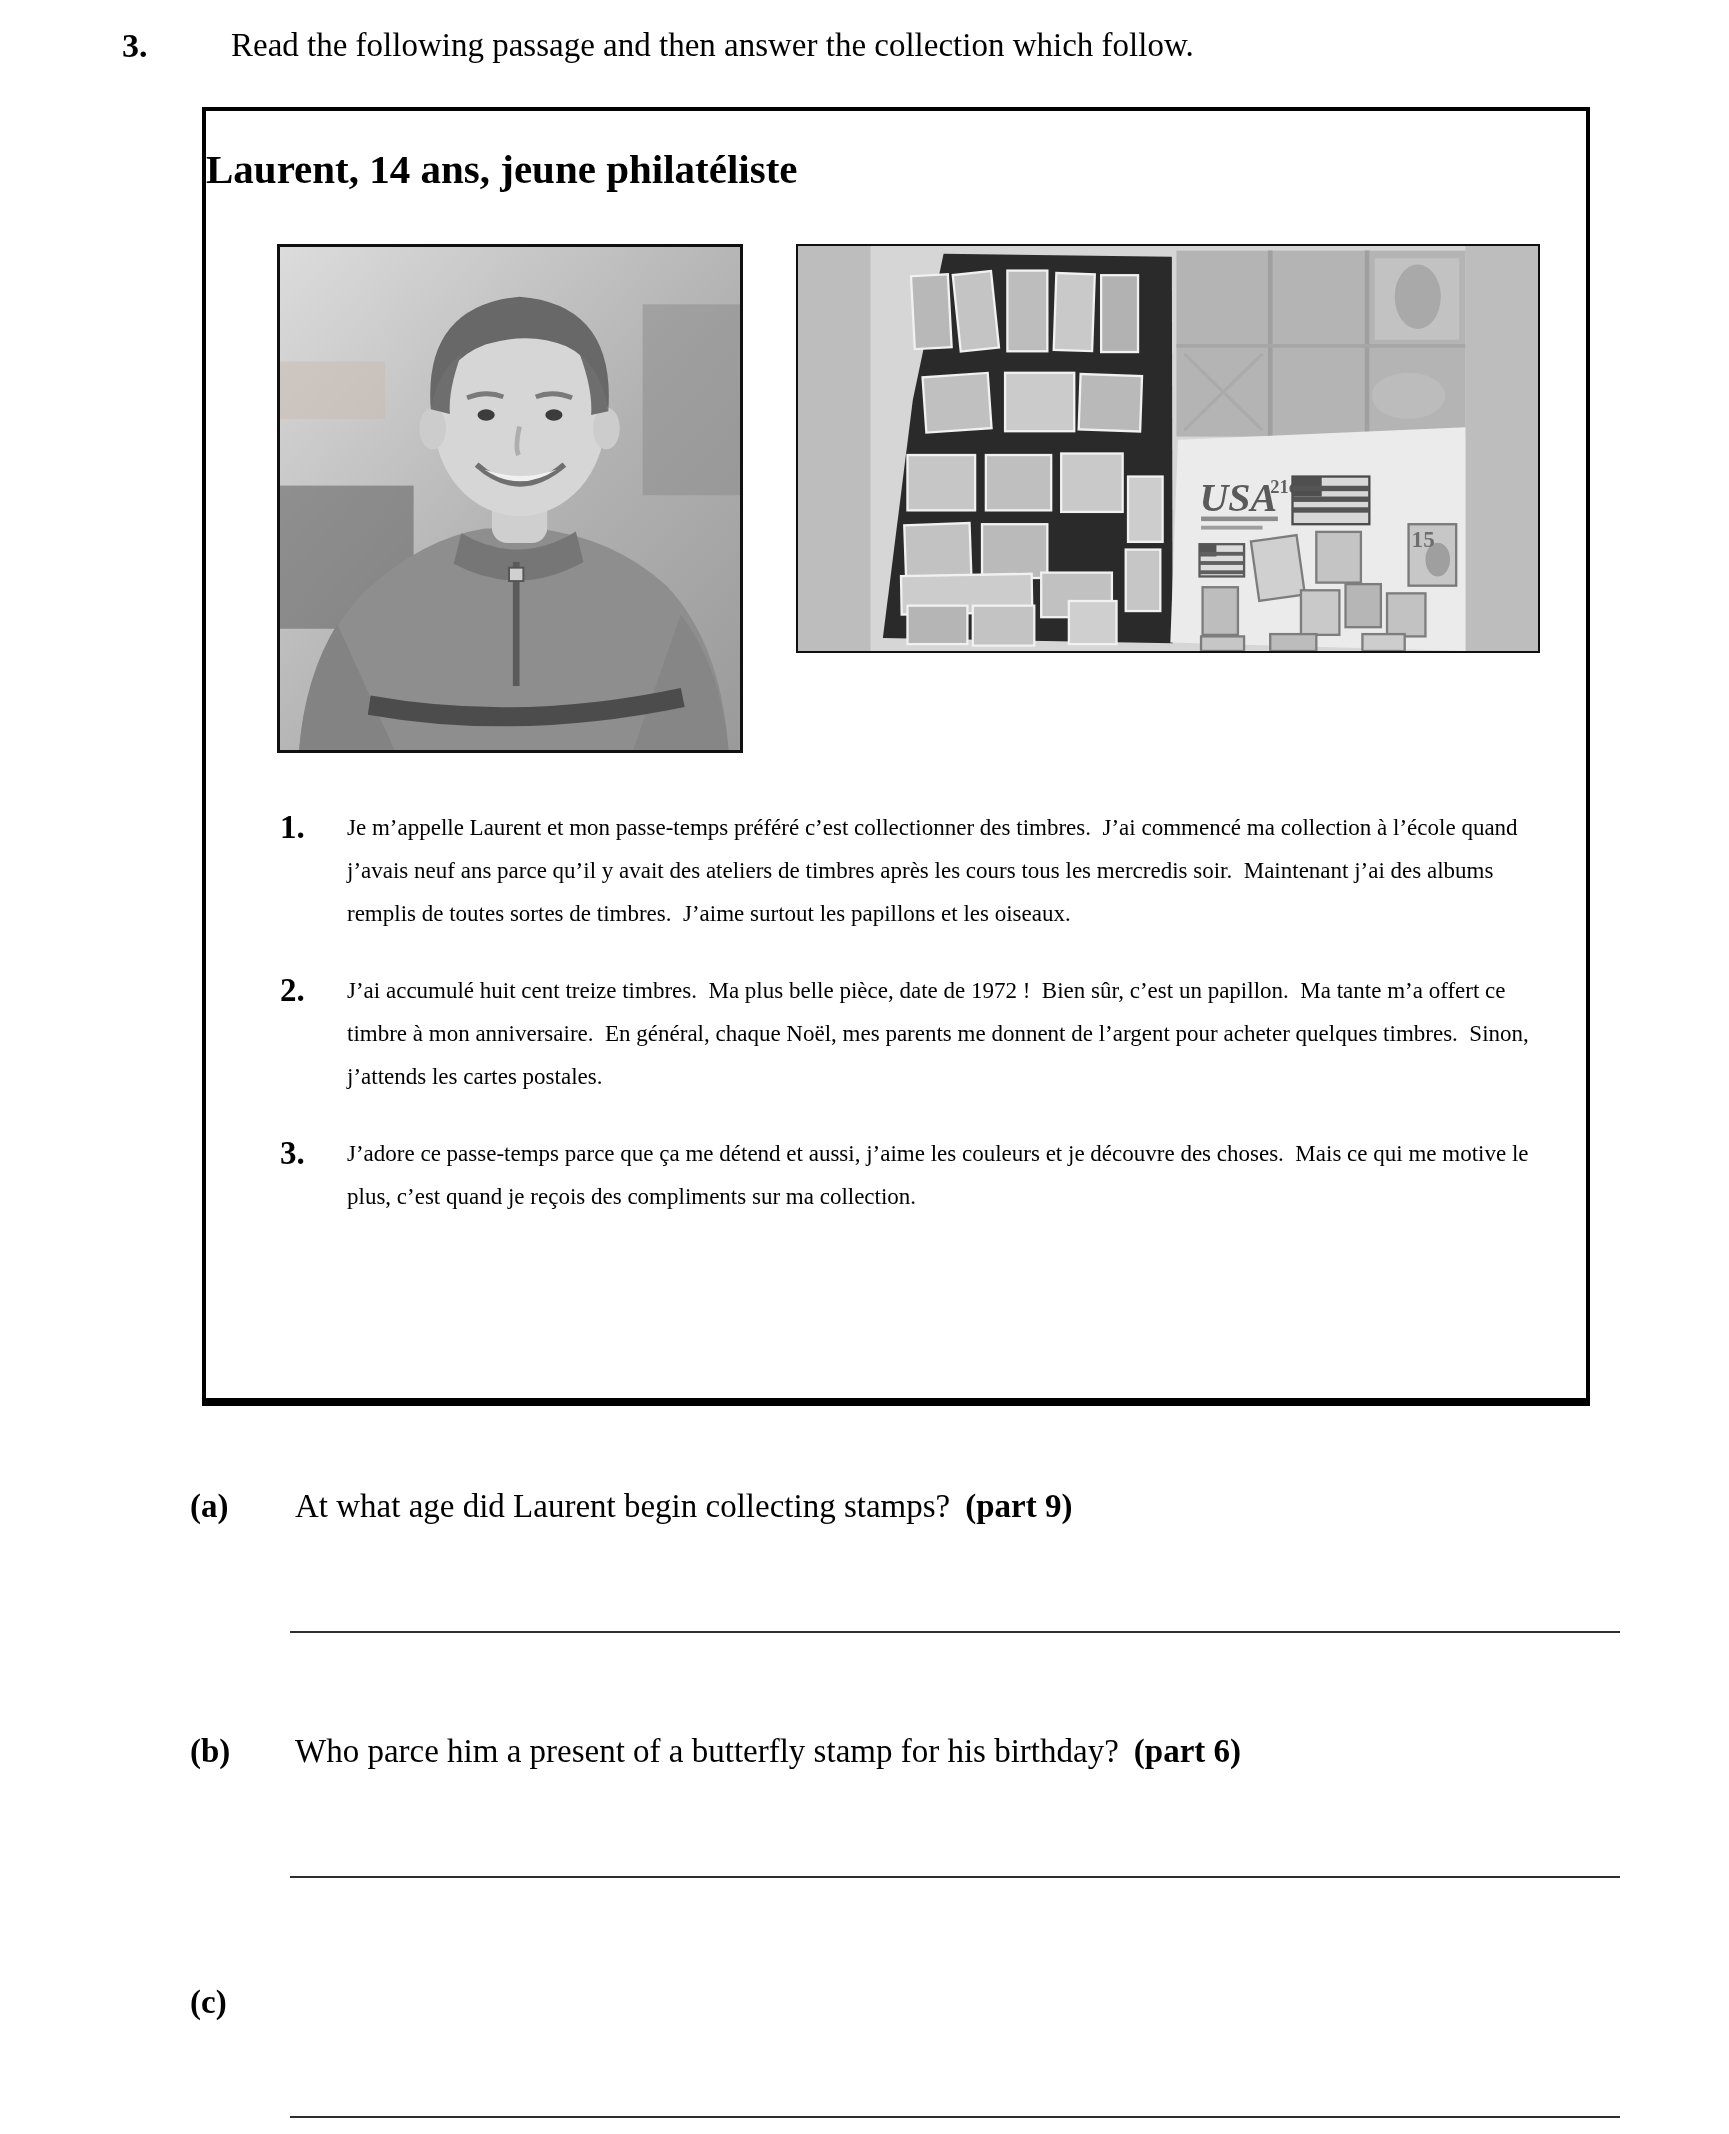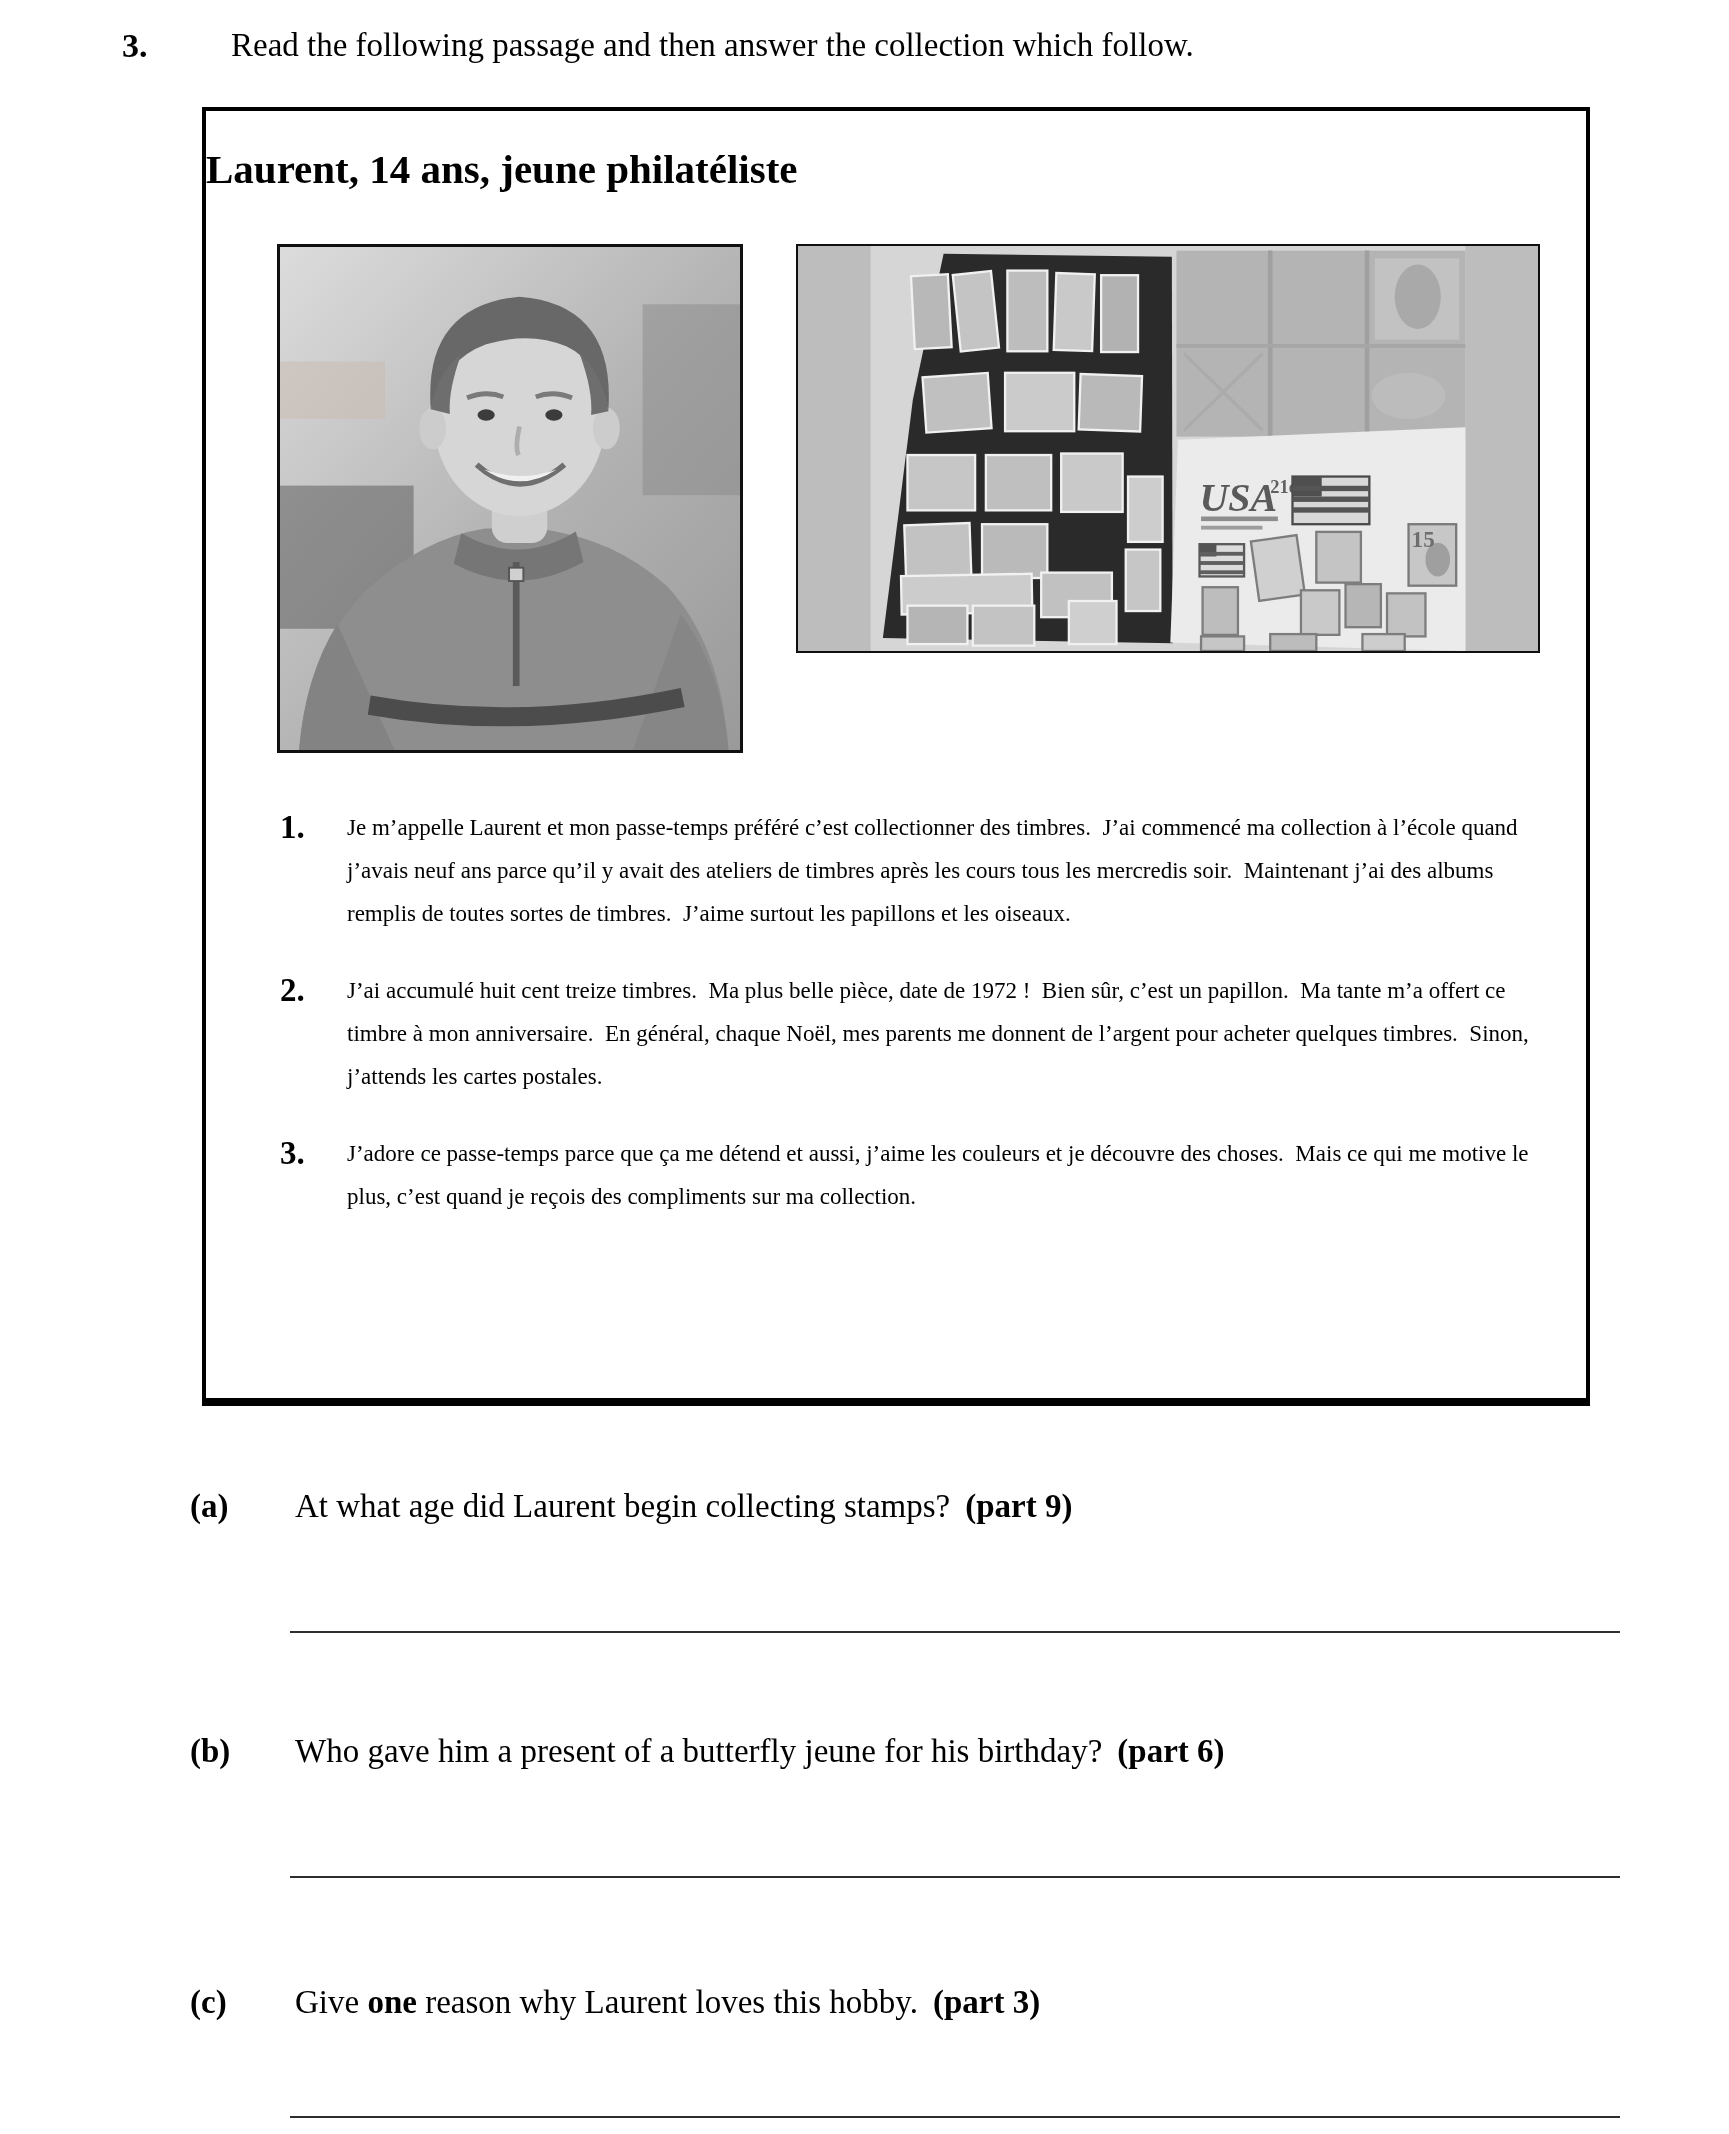--- a/index.html
+++ b/index.html
@@ -245,22 +245,21 @@
 </div>
 
 <div class="abs question-row" style="top:1484px">
   <span class="q-label">(a)</span>
   <span class="q-text"><span>At what age did Laurent begin collecting stamps?</span><span class="q-bold"></span><span></span><span class="q-part">(part 9)</span></span>
 </div>
 <div class="abs answer-line" style="top:1631px"></div>
 
 <div class="abs question-row" style="top:1729px">
   <span class="q-label">(b)</span>
-  <span class="q-text"><span>Who gave him a present of a butterfly jeune for his birthday?</span><span class="q-bold"></span><span></span><span class="q-part">(part 6)</span></span>
+  <span class="q-text"><span>Who parce him a present of a butterfly stamp for his birthday?</span><span class="q-bold"></span><span></span><span class="q-part">(part 6)</span></span>
 </div>
 <div class="abs answer-line" style="top:1876px"></div>
 
 <div class="abs question-row" style="top:1980px">
   <span class="q-label">(c)</span>
-  <span class="q-text"><span>Give </span><span class="q-bold">one</span><span> reason why Laurent loves this hobby.</span><span class="q-part">(part 3)</span></span>
 </div>
 <div class="abs answer-line" style="top:2116px"></div>
 
 
 </body></html>

